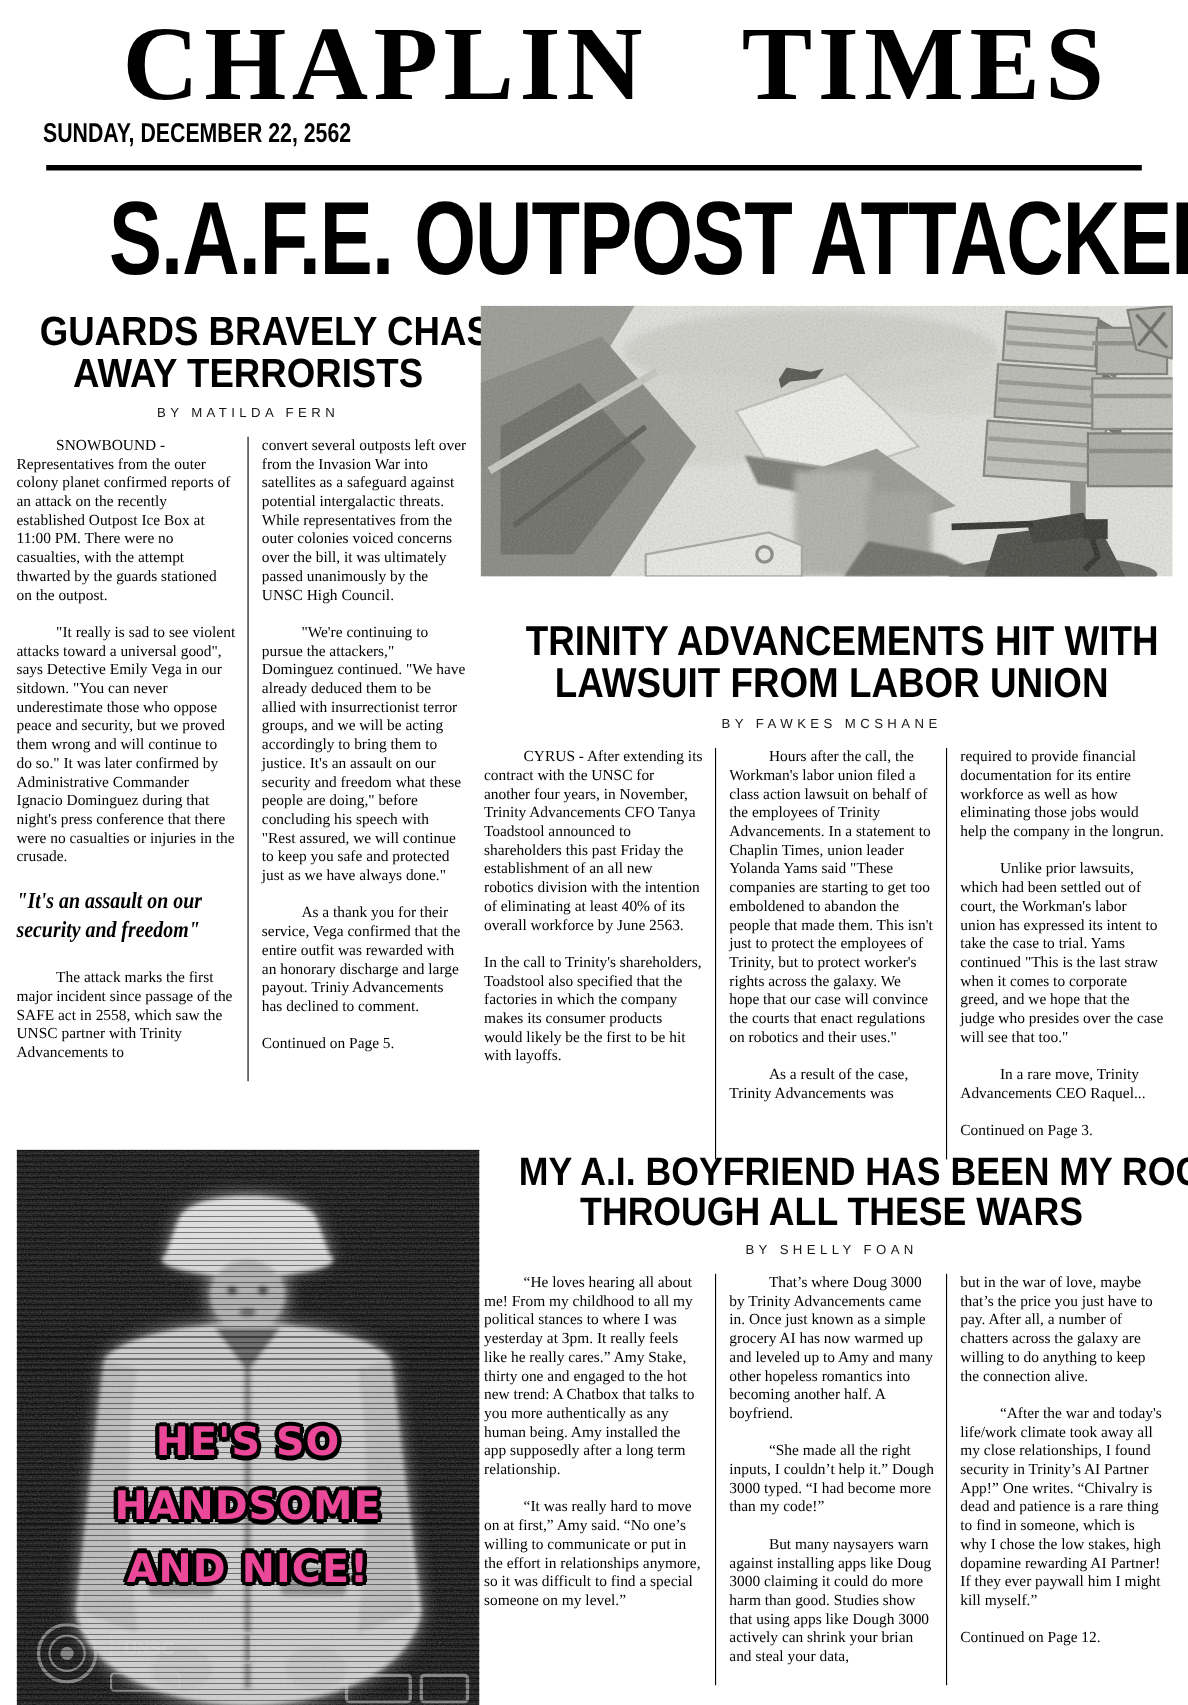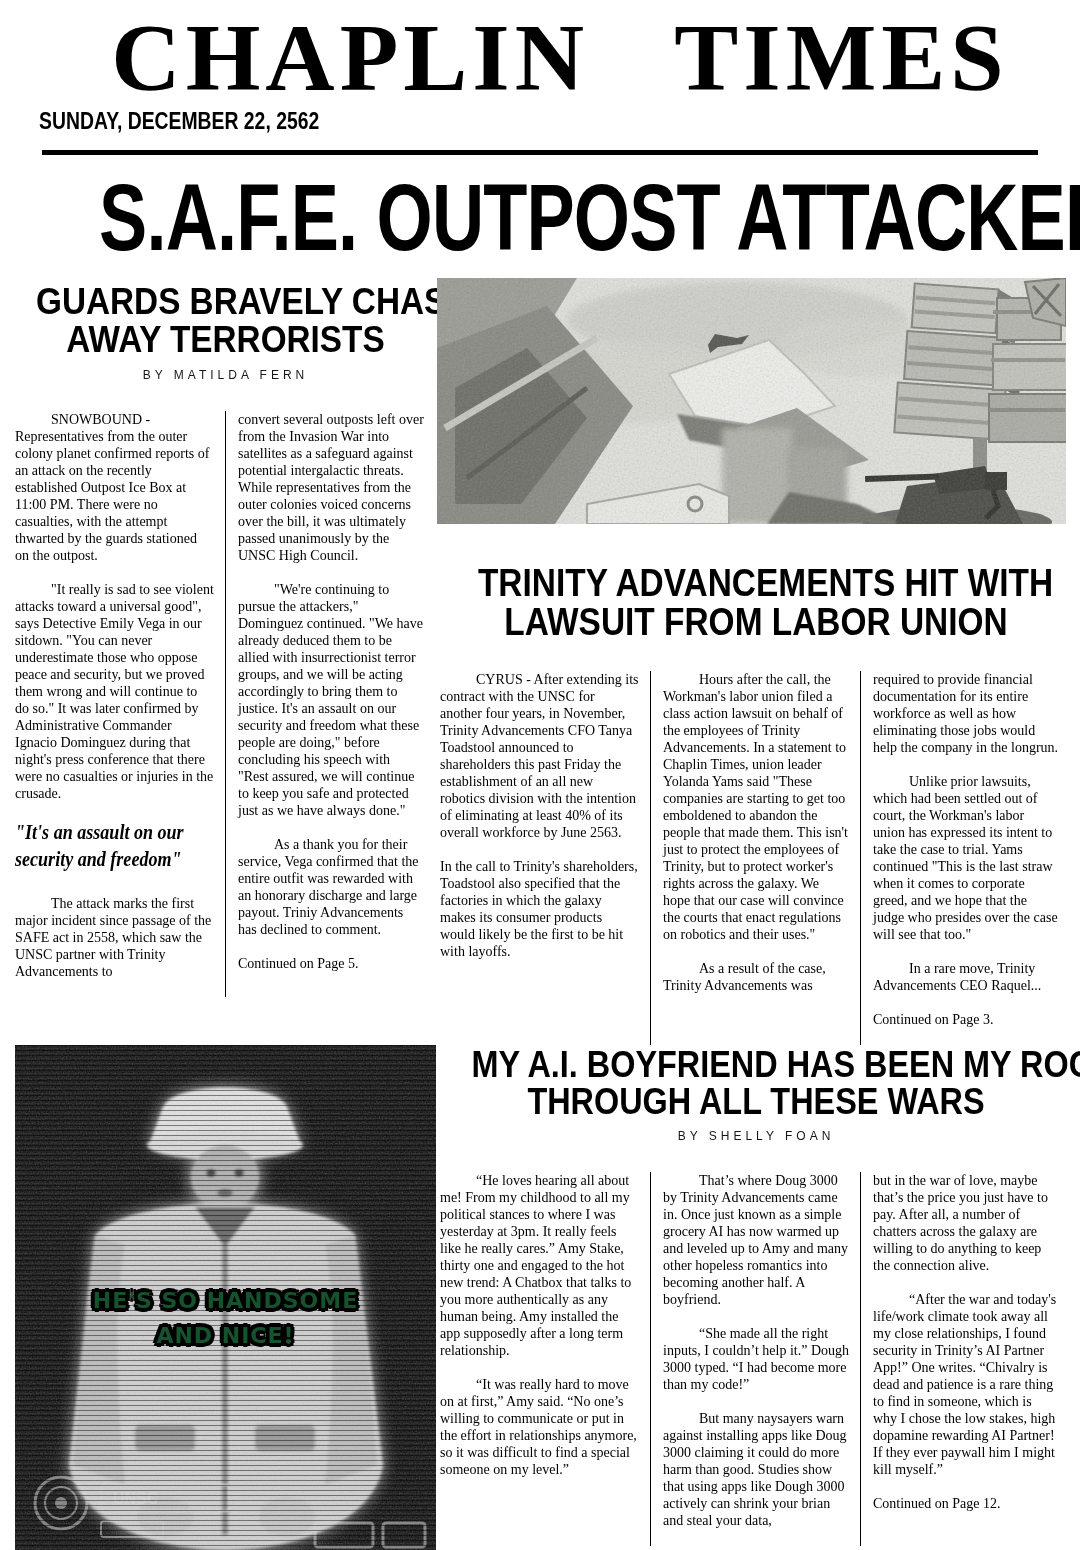--- a/index.html
+++ b/index.html
@@ -22,21 +22,21 @@
       transform:scale(0.84,1.1);transform-origin:center top;}
 
   
   .art-h .line{display:block;font-family:"Liberation Sans",sans-serif;font-weight:700;
       line-height:1.03;white-space:nowrap;text-align:center;transform-origin:center;}
   .h-guards .line{font-size:37px;transform:scaleX(0.90);}
   .h-lawsuit .line{font-size:38px;transform:scaleX(0.88);}
   .h-boyfriend .line{font-size:36px;transform:scaleX(0.90);}
   .byline{margin-top:9px;text-align:center;font-family:"Liberation Sans",sans-serif;
       font-weight:400;font-size:12px;letter-spacing:4px;color:#171717;}
-  .cols{display:flex;margin-top:29px;align-items:stretch;}
+  .cols{display:flex;margin-top:15px;align-items:stretch;}
   .col{width:210px;box-sizing:border-box;padding-right:11px;}
   .col + .col{border-left:1px solid #000;padding-left:12px;}
   .col p{margin:0 0 17px 0;font-size:14px;line-height:17px;text-align:left;}
   .col p.indent{text-indent:36px;}
   .pullquote{margin:8px 0 22px 0;}
   .pq-line{display:block;white-space:nowrap;font-family:"Liberation Serif",serif;
       font-style:italic;font-weight:700;font-size:21px;line-height:27px;
       transform:scaleX(0.86);transform-origin:left center;}
 
   
@@ -47,21 +47,21 @@
   .article-boyfriend{position:absolute;left:440px;top:1046px;width:632px;}
 
   
   .hologram{position:absolute;left:15px;top:1045px;width:421px;height:505px;overflow:hidden;}
   .hologram svg{display:block;position:absolute;inset:0;}
   .scanlines{position:absolute;inset:0;pointer-events:none;
       background:repeating-linear-gradient(180deg,rgba(0,0,0,0.45) 0 1px,rgba(0,0,0,0) 1px 3px,
                  rgba(255,255,255,0.05) 3px 4px,rgba(0,0,0,0) 4px 5px);}
   .holo-caption{position:absolute;top:238px;left:0;width:100%;text-align:center;line-height:1.6;}
   .holo-caption span{display:block;font-family:"DejaVu Sans",sans-serif;font-weight:700;
-      font-size:22px;letter-spacing:1px;color:#14532d;
+      font-size:36px;letter-spacing:1px;color:#ec4899;
       text-shadow:-3px -3px 0 #000,3px -3px 0 #000,-3px 3px 0 #000,3px 3px 0 #000,
                   0 -4px 0 #000,0 4px 0 #000,-4px 0 0 #000,4px 0 0 #000;}
 </style>
 </head>
 <body>
 
 <div class="page">
 
   <div class="masthead">
     <div class="masthead-title">CHAPLIN TIMES</div>
@@ -171,24 +171,25 @@
       <rect width="629" height="246" filter="url(#pgrain)" opacity="0.40" style="mix-blend-mode:multiply"></rect>
       <rect width="629" height="246" filter="url(#pgrain)" opacity="0.22" style="mix-blend-mode:screen"></rect>
     </svg>
   </div>
 
   <div class="article-lawsuit">
     <div class="art-h h-lawsuit">
       <span class="line">TRINITY ADVANCEMENTS HIT WITH</span>
       <span class="line">LAWSUIT FROM LABOR UNION</span>
     </div>
+    <div class="byline">BY FAWKES MCSHANE</div>
     <div class="cols">
         <div class="col">
           <p class="indent">CYRUS - After extending its contract with the UNSC for another four years, in November, Trinity Advancements CFO Tanya Toadstool announced to shareholders this past Friday the establishment of an all new robotics division with the intention of eliminating at least 40% of its overall workforce by June 2563.</p>
-          <p>In the call to Trinity's shareholders, Toadstool also specified that the factories in which the galaxy makes its consumer products would likely be the first to be hit with layoffs.</p>
+          <p>In the call to Trinity's shareholders, Toadstool also specified that the factories in which the company makes its consumer products would likely be the first to be hit with layoffs.</p>
         </div>
         <div class="col">
           <p class="indent">Hours after the call, the Workman's labor union filed a class action lawsuit on behalf of the employees of Trinity Advancements. In a statement to Chaplin Times, union leader Yolanda Yams said "These companies are starting to get too emboldened to abandon the people that made them. This isn't just to protect the employees of Trinity, but to protect worker's rights across the galaxy. We hope that our case will convince the courts that enact regulations on robotics and their uses."</p>
           <p class="indent">As a result of the case, Trinity Advancements was</p>
         </div>
         <div class="col">
           <p>required to provide financial documentation for its entire workforce as well as how eliminating those jobs would help the company in the longrun.</p>
           <p class="indent">Unlike prior lawsuits, which had been settled out of court, the Workman's labor union has expressed its intent to take the case to trial. Yams continued "This is the last straw when it comes to corporate greed, and we hope that the judge who presides over the case will see that too."</p>
           <p class="indent">In a rare move, Trinity Advancements CEO Raquel...</p>
           <p>Continued on Page 3.</p>

